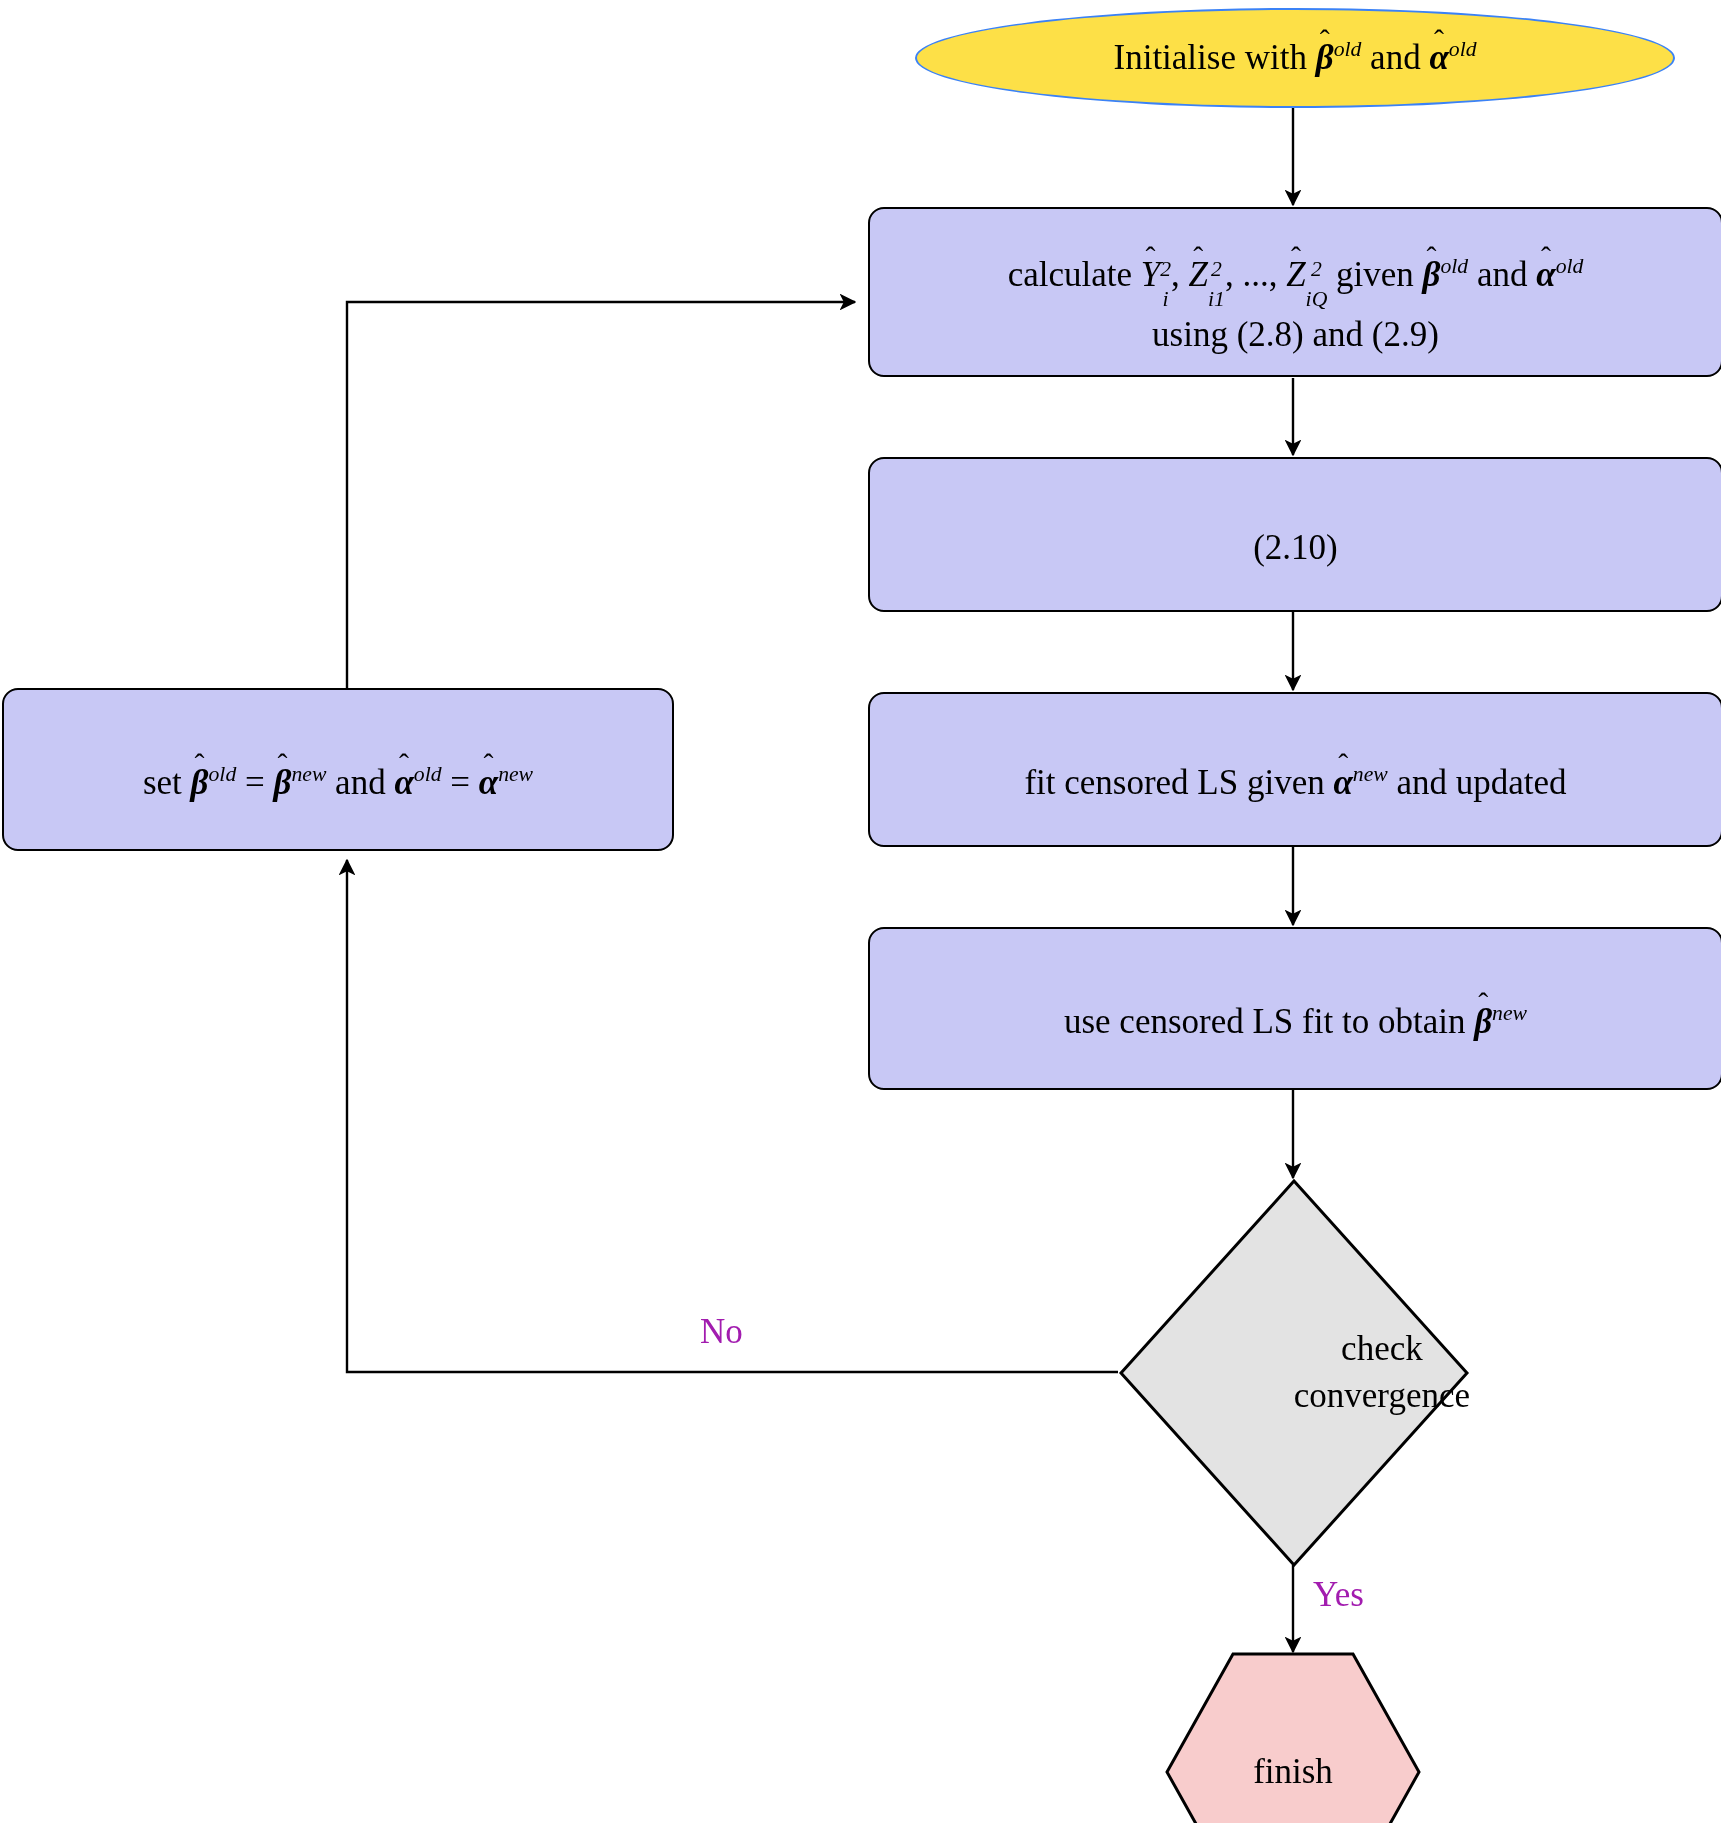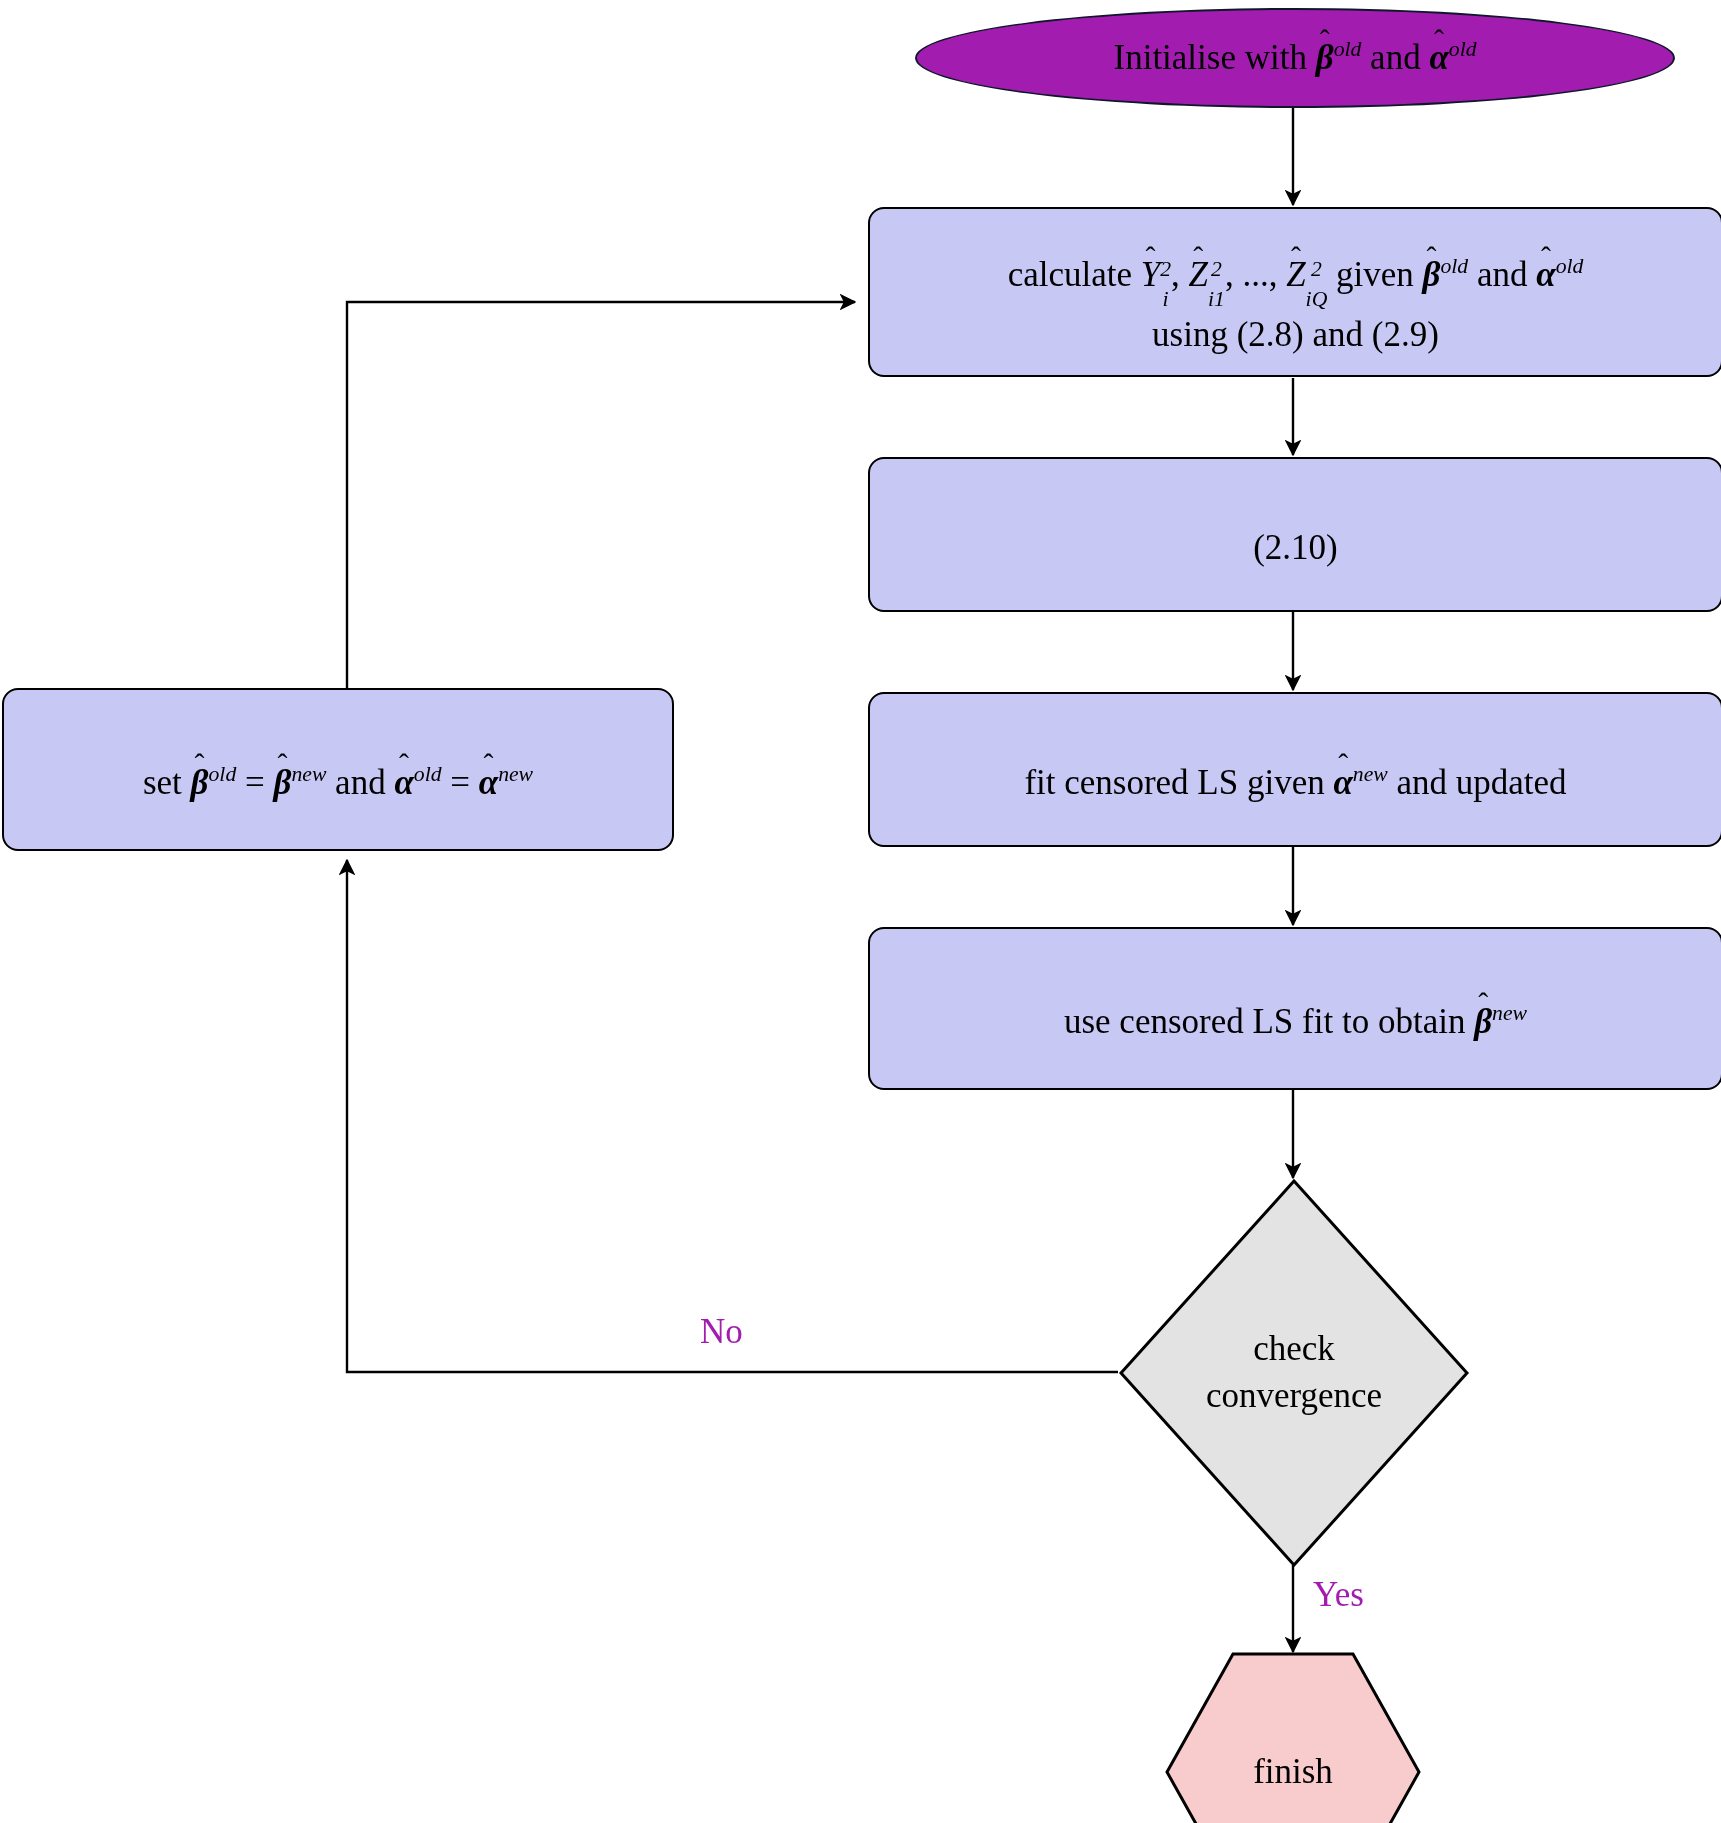--- a/index.html
+++ b/index.html
@@ -29,35 +29,35 @@
     border-radius: 16px;
     background: #c8c8f5;
   }
   .proc .txt {
     font-size: 35px;
     line-height: 1.33;
     padding: 0 14px;
     margin-top: 27px;
   }
   .start {
-    border: 2px solid #0f172a;
+    border: 2px solid #3b82f6;
     border-radius: 50%;
-    background: #a21caf;
+    background: #fde047;
   }
   .start .txt { font-size: 35px; }
 
   .decision-wrap { position: absolute; }
   .decision-wrap svg { position: absolute; left: 0; top: 0; }
   .decision-label {
     position: absolute;
     left: 0; top: 0;
     width: 100%; height: 100%;
     display: flex;
     align-items: center;
-    justify-content: center;
+    justify-content: flex-end;
     text-align: center;
     font-size: 35px;
     line-height: 1.33;
     color: #000;
   }
 
   .hex-wrap { position: absolute; }
   .hex-wrap svg { position: absolute; left: 0; top: 0; }
   .hex-label {
     position: absolute;

